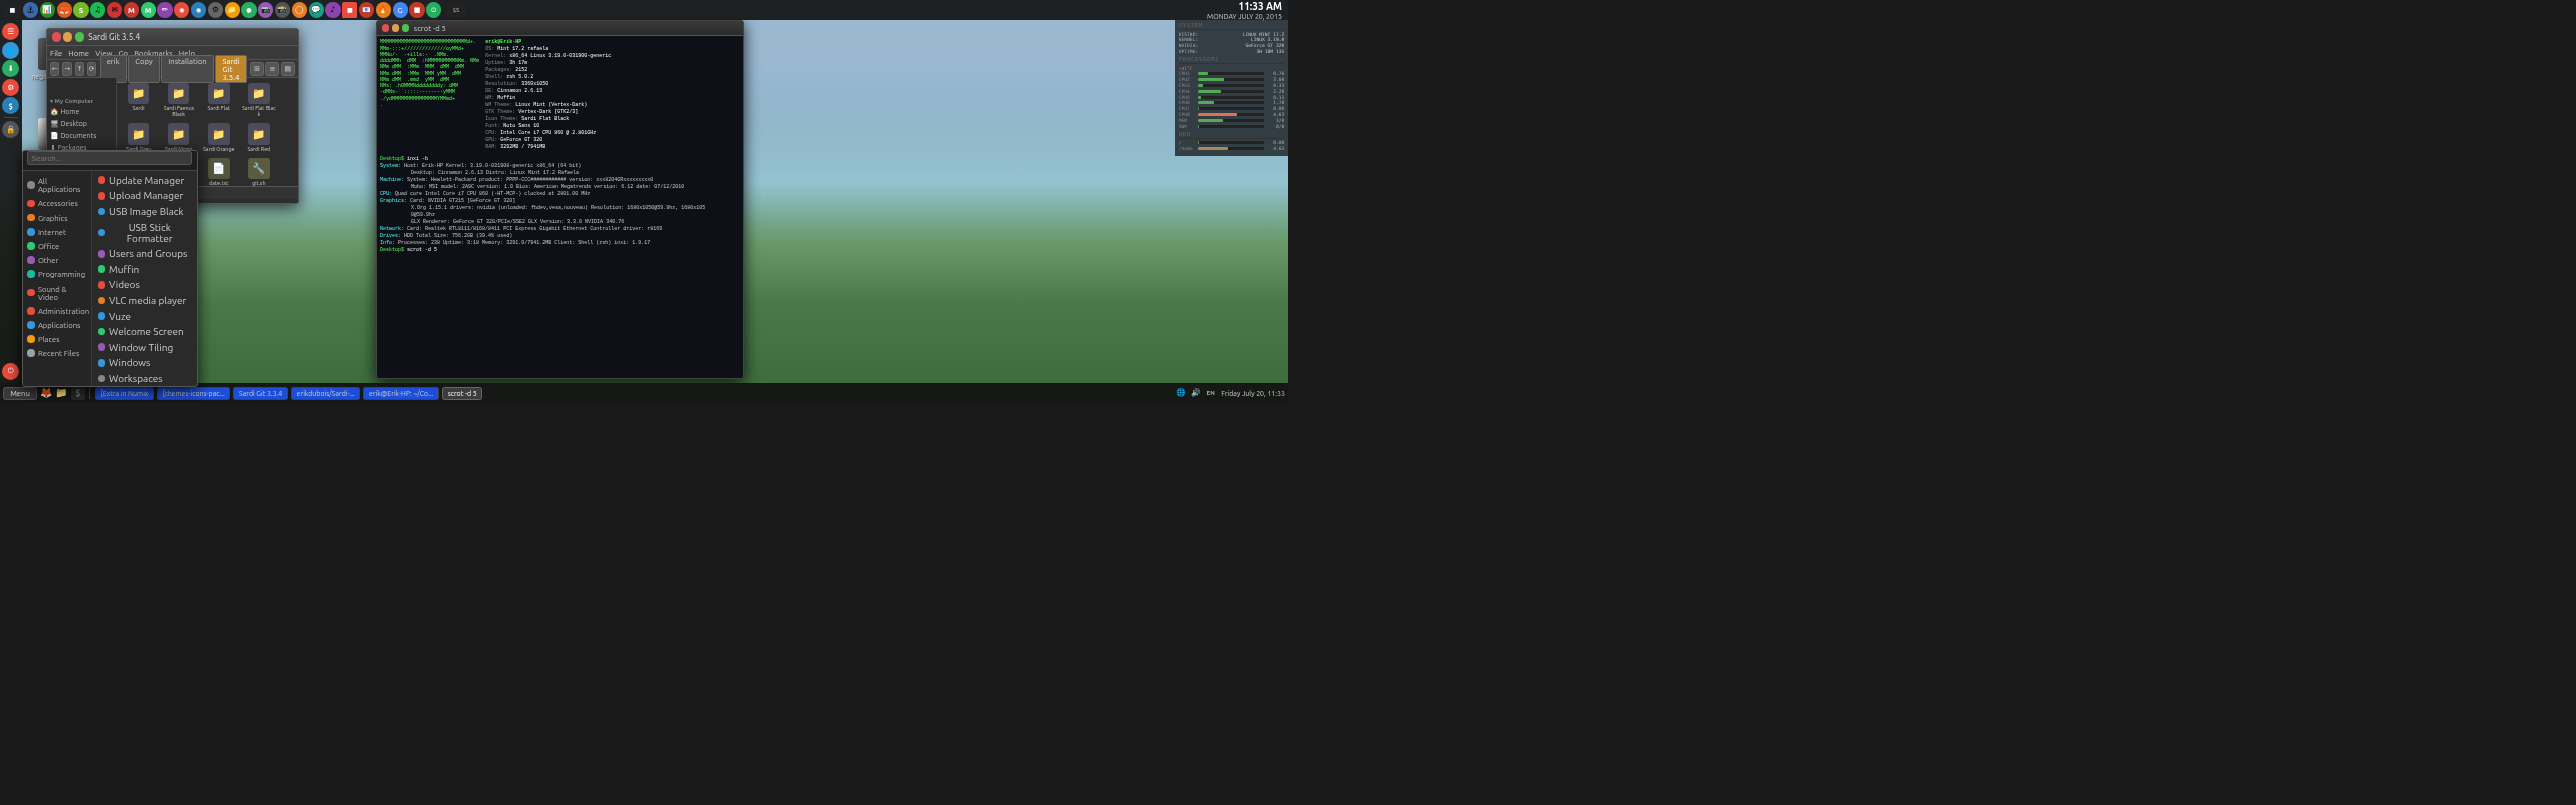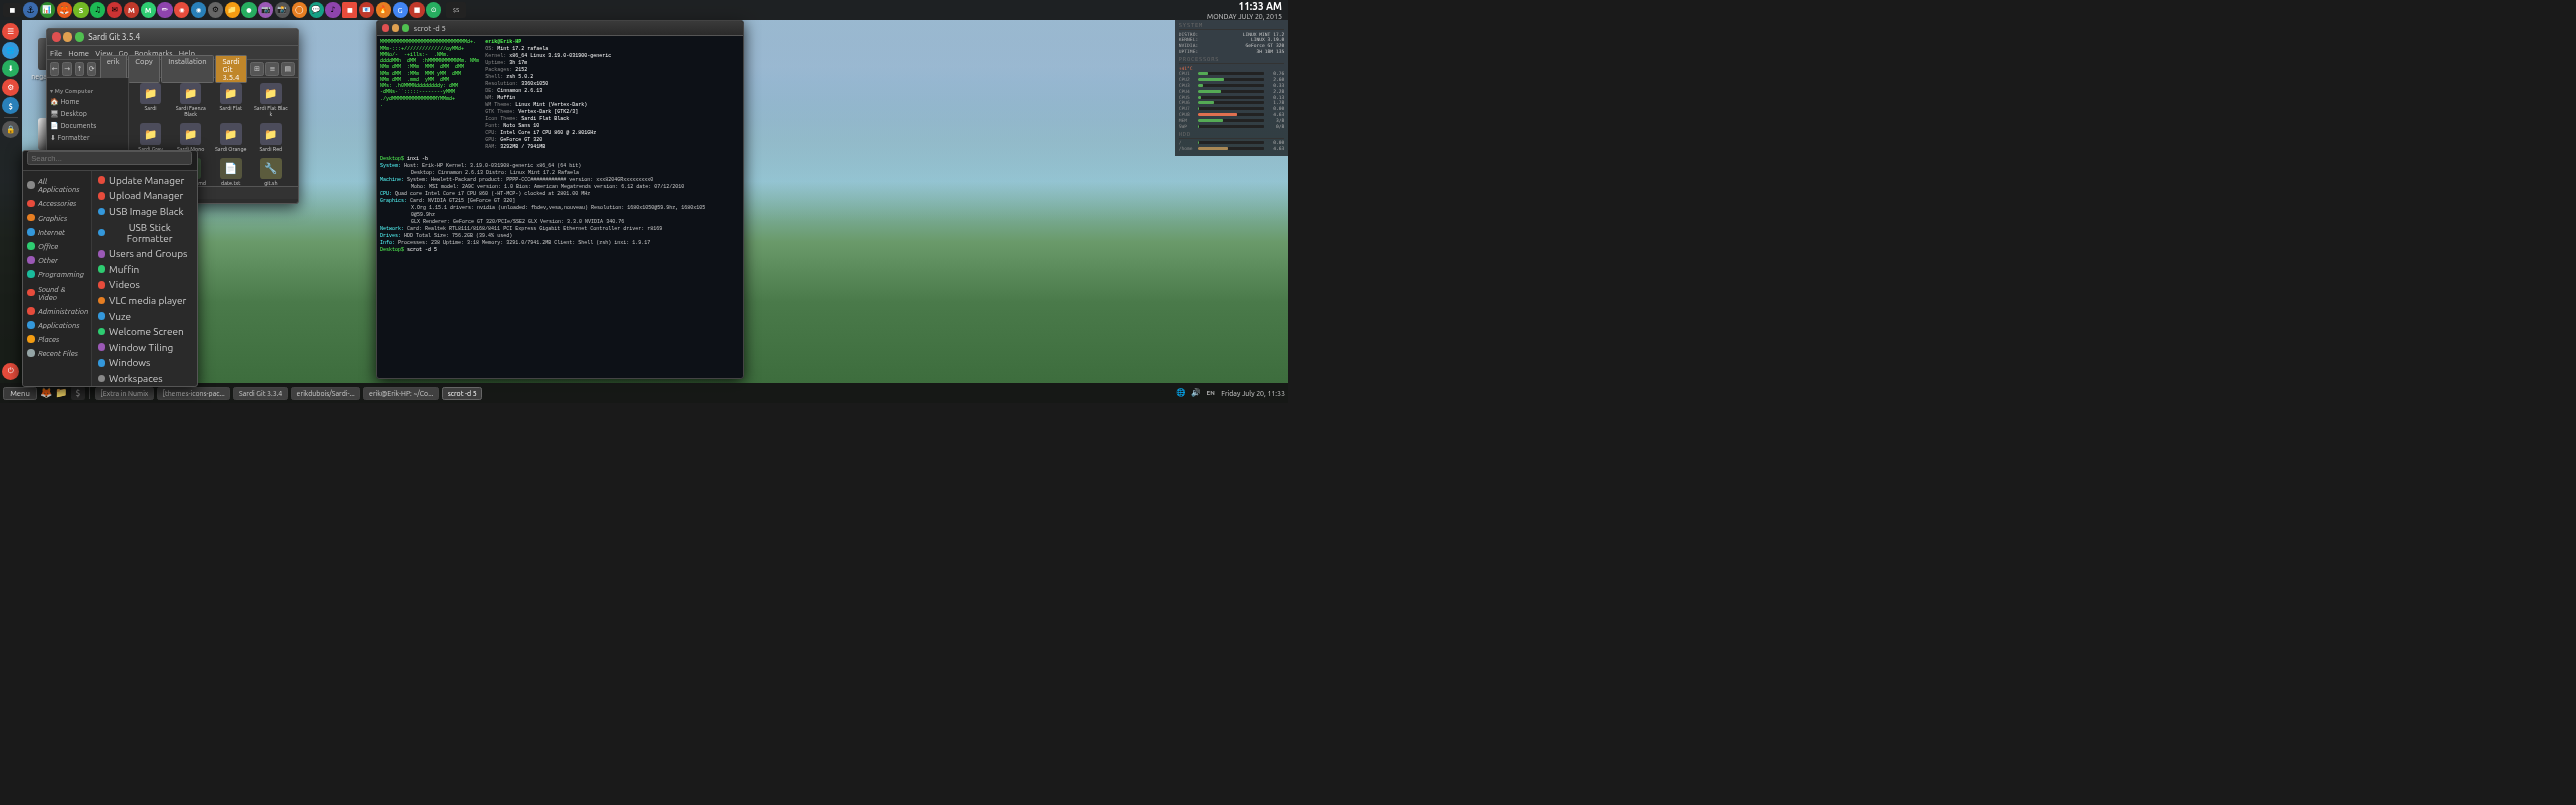--- a/index.html
+++ b/index.html
@@ -236,24 +236,24 @@
       background: #c0862a;
       color: #fff;
     }
 
     .fm-body {
       display: flex;
       height: calc(100% - 49px - 17px);
     }
 
     .fm-sidebar {
-      width: 82px;
+      width: 70px;
       background: #2a2a2a;
       border-right: 0.8px solid #444;
-      padding: 6px 0;
+      padding: 16px 0;
       font-size: 7px;
       overflow-y: auto;
     }
 
     .fm-sidebar-item {
       padding: 1.5px 3.1px;
       color: #bbb;
       cursor: pointer;
       display: flex;
       align-items: center;
@@ -366,21 +366,20 @@
     }
 
     .app-category {
       display: flex;
       align-items: center;
       gap: 3.1px;
       padding: 3.1px 4.6px;
       font-size: 7.7px;
       color: #bbb;
       cursor: pointer;
-      font-style: italic;
     }
 
     .app-cat-dot {
       width: 7.7px;
       height: 7.7px;
       border-radius: 50%;
       flex-shrink: 0;
     }
 
     .app-right-panel {
@@ -500,21 +499,21 @@
       background: #3a3a3a;
       border: 0.8px solid #555;
       border-radius: 2.3px;
       padding: 1.5px 6.1px;
       font-size: 7.7px;
       color: #e0e0e0;
       cursor: pointer;
     }
 
     .tb-task {
-      background: #404040;
+      background: #1d4ed8;
       border: 0.8px solid #444;
       border-radius: 2.3px;
       padding: 1.5px 4.6px;
       font-size: 7px;
       color: #ccc;
       cursor: pointer;
       max-width: 77px;
       overflow: hidden;
       white-space: nowrap;
       text-overflow: ellipsis;
@@ -716,21 +715,21 @@
         <div class="fm-nav-btn">≡</div>
         <div class="fm-nav-btn">▤</div>
       </div>
     </div>
     <div class="fm-body">
       <div class="fm-sidebar">
         <div class="fm-sidebar-header">▾ My Computer</div>
         <div class="fm-sidebar-item">🏠 Home</div>
         <div class="fm-sidebar-item">🖥 Desktop</div>
         <div class="fm-sidebar-item">📄 Documents</div>
-        <div class="fm-sidebar-item">⬇ Formatter</div>
+        <div class="fm-sidebar-item">⬇ Packages</div>
       </div>
       <div class="fm-content">
         <div class="fm-file-item">
           <div class="fm-file-icon">📁</div>
           <div class="fm-file-label">Sardi</div>
         </div>
         <div class="fm-file-item">
           <div class="fm-file-icon">📁</div>
           <div class="fm-file-label">Sardi Faenza Black</div>
         </div>

